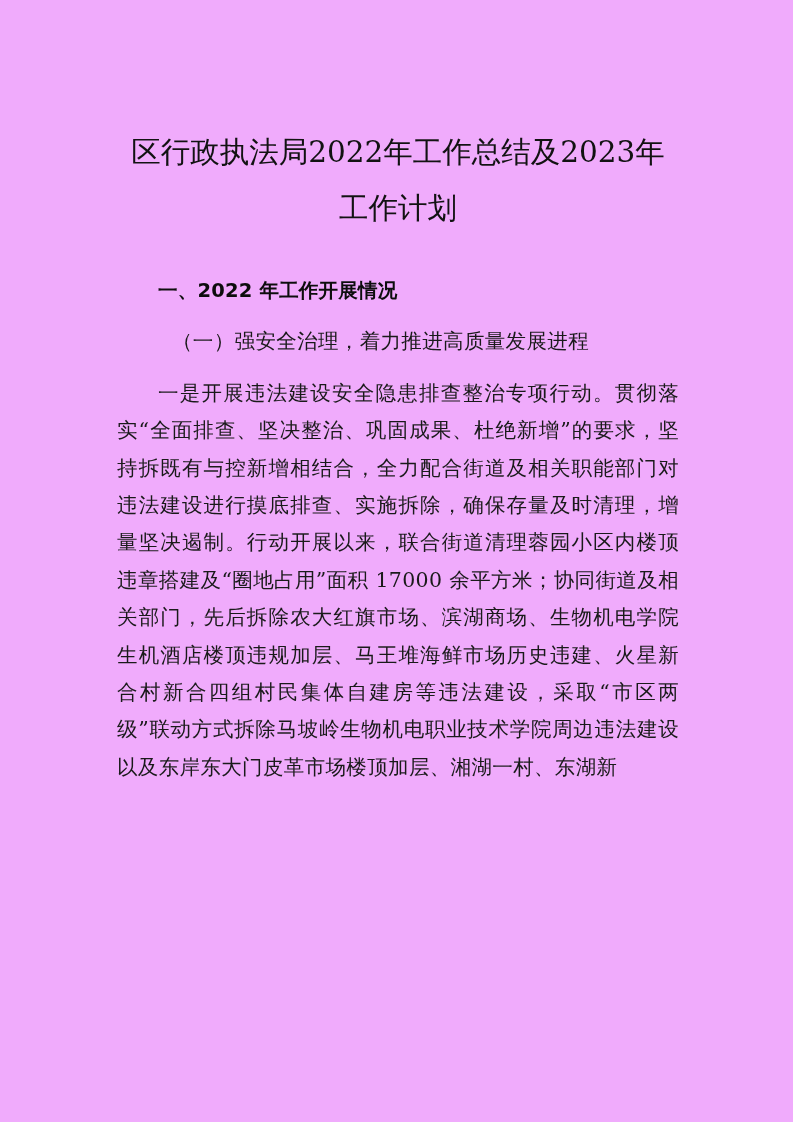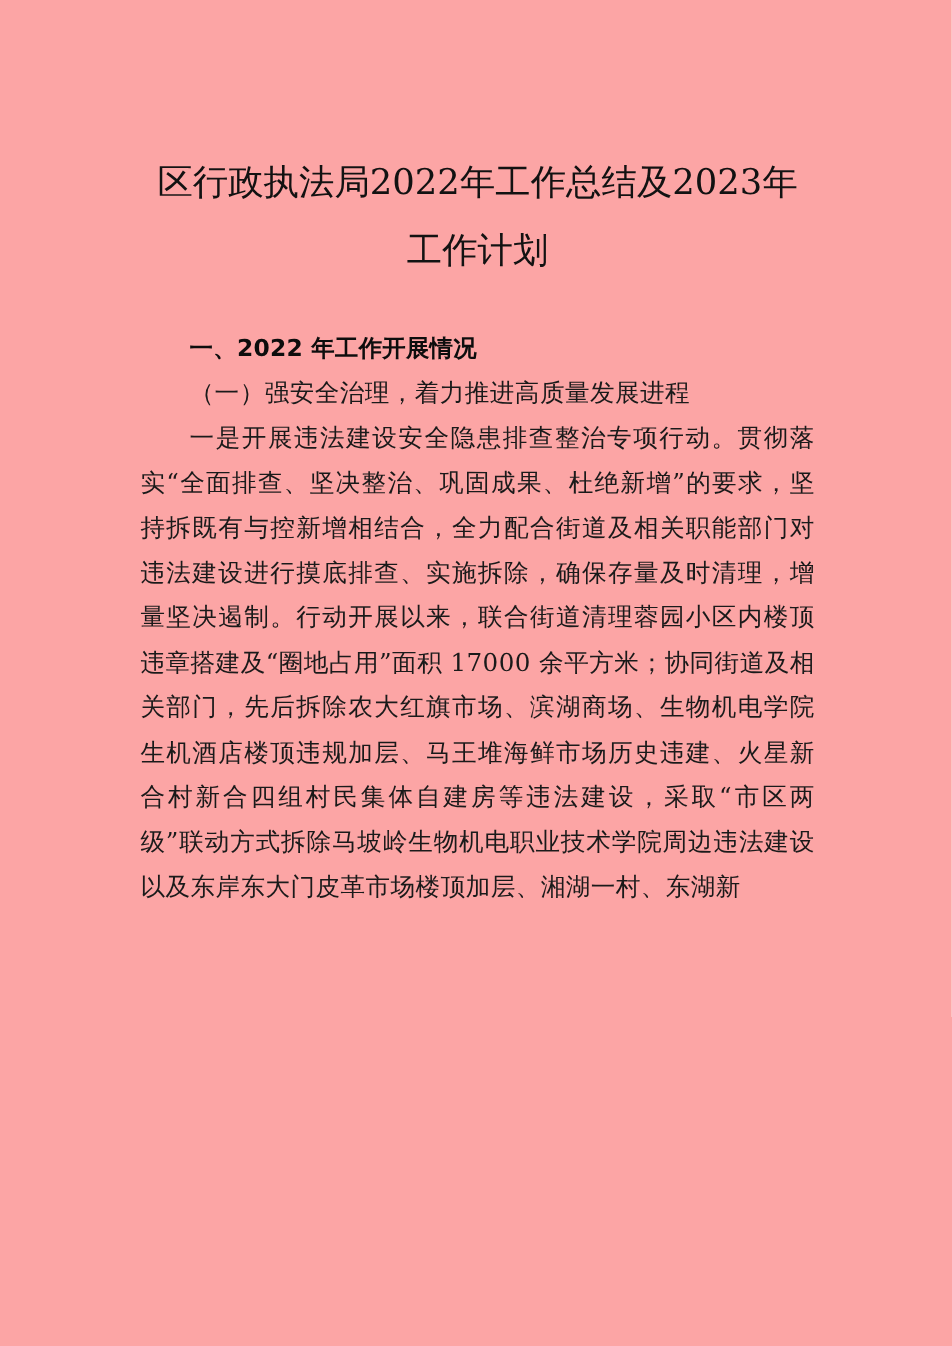--- a/index.html
+++ b/index.html
@@ -13,21 +13,21 @@
     height: 1122px;
     overflow: hidden;
     font-family: "DejaVu Serif", "Liberation Serif", serif;
     color: #000000;
   }
 
   .page {
     position: relative;
     width: 793px;
     height: 1122px;
-    background: #fca5a5;
+    background: #f0abfc;
     box-sizing: border-box;
   }
 
   .content {
     position: absolute;
     left: 117px;
     top: 0;
     width: 562px;
   }
 
@@ -84,21 +84,21 @@
     line-height: 37.4px;
     font-weight: 700;
     text-indent: 41px;
     letter-spacing: 0.2px;
     color: #0d0d0d;
     text-align: left;
   }
 
   
   p.heading-2 {
-    margin: 0;
+    margin: 14px;
     padding: 0;
     font-family: "DejaVu Serif", "Liberation Serif", serif;
     font-size: 20.5px;
     line-height: 37.4px;
     text-indent: 41px;
     letter-spacing: 0.35px;
     color: #1a1a1a;
     text-align: left;
   }
 </style>

